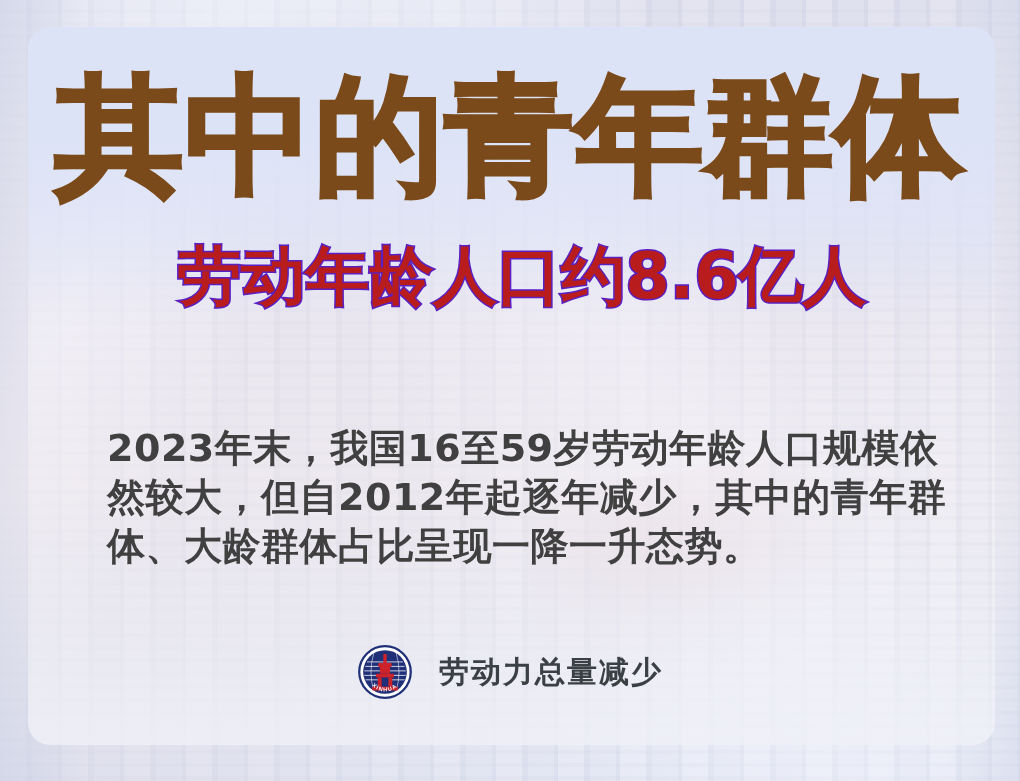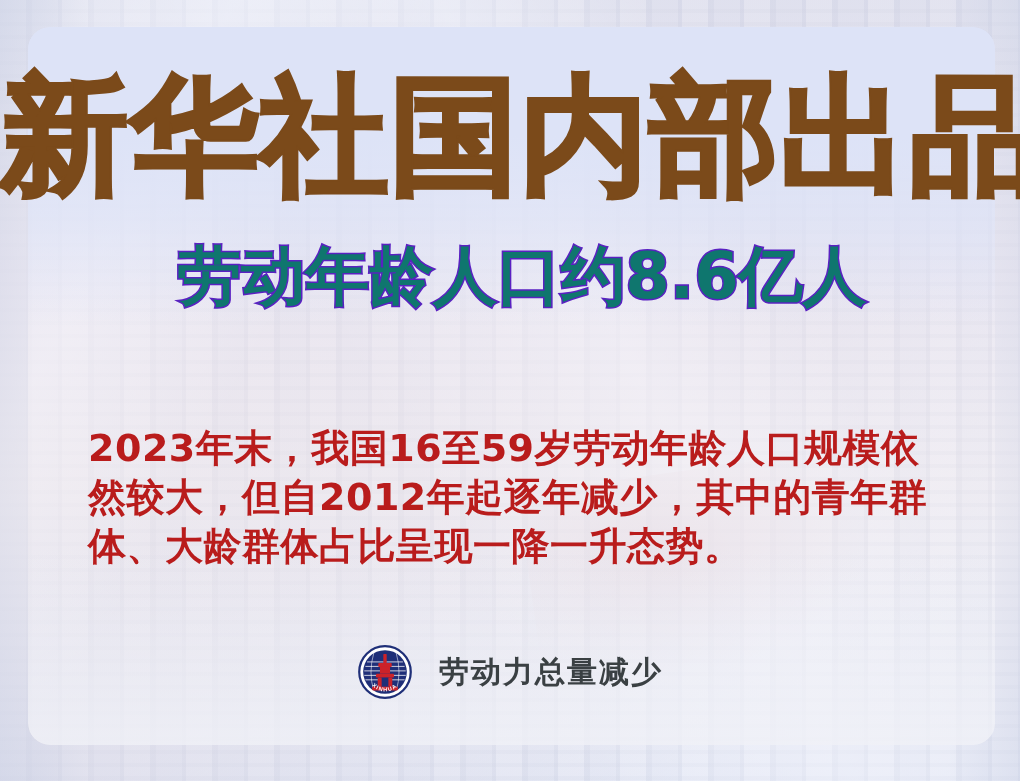--- a/index.html
+++ b/index.html
@@ -161,37 +161,37 @@
     position: absolute;
     left: 0;
     right: 0;
     top: 244px;
     text-align: center;
     font-family: "DejaVu Sans", "Liberation Sans", sans-serif;
     font-size: 64px;
     line-height: 1.0;
     font-weight: 700;
     letter-spacing: 0px;
-    color: #0f766e;
+    color: #b91c1c;
     white-space: nowrap;
     -webkit-text-stroke: 3px #5a21c2;
     paint-order: stroke fill;
     margin-left: 24px;
   }
 
   .body-copy {
     position: absolute;
-    left: 88px;
+    left: 107px;
     width: 840px;
     top: 424px;
     font-family: "DejaVu Sans", "Liberation Sans", sans-serif;
     font-size: 38px;
     line-height: 49px;
     font-weight: 700;
-    color: #b91c1c;
+    color: #404040;
     letter-spacing: 0.5px;
     text-align: left;
   }
 
   .footer {
     position: absolute;
     left: 0;
     right: 0;
     top: 644px;
     display: flex;
@@ -238,21 +238,21 @@
       <div class="blocks"></div>
       <div class="roof-patch"></div>
       <div class="wash"></div>
     </div>
     <div class="card-top-fade"></div>
     <div class="card-bottom-fade"></div>
   </div>
 
   <div class="content">
 
-    <div class="headline">新华社国内部出品</div>
+    <div class="headline">其中的青年群体</div>
 
     <div class="subheadline">劳动年龄人口约8.6亿人</div>
 
     <div class="body-copy">2023年末，我国16至59岁劳动年龄人口规模依然较大，但自2012年起逐年减少，其中的青年群体、大龄群体占比呈现一降一升态势。</div>
 
     <div class="footer">
       <svg class="logo" viewBox="0 0 100 100">
         <circle cx="50" cy="50" r="47" fill="#ffffff"></circle>
         <circle cx="50" cy="50" r="46" fill="none" stroke="#1f2f78" stroke-width="4"></circle>
         <circle cx="50" cy="50" r="39" fill="#1f2f78"></circle>

